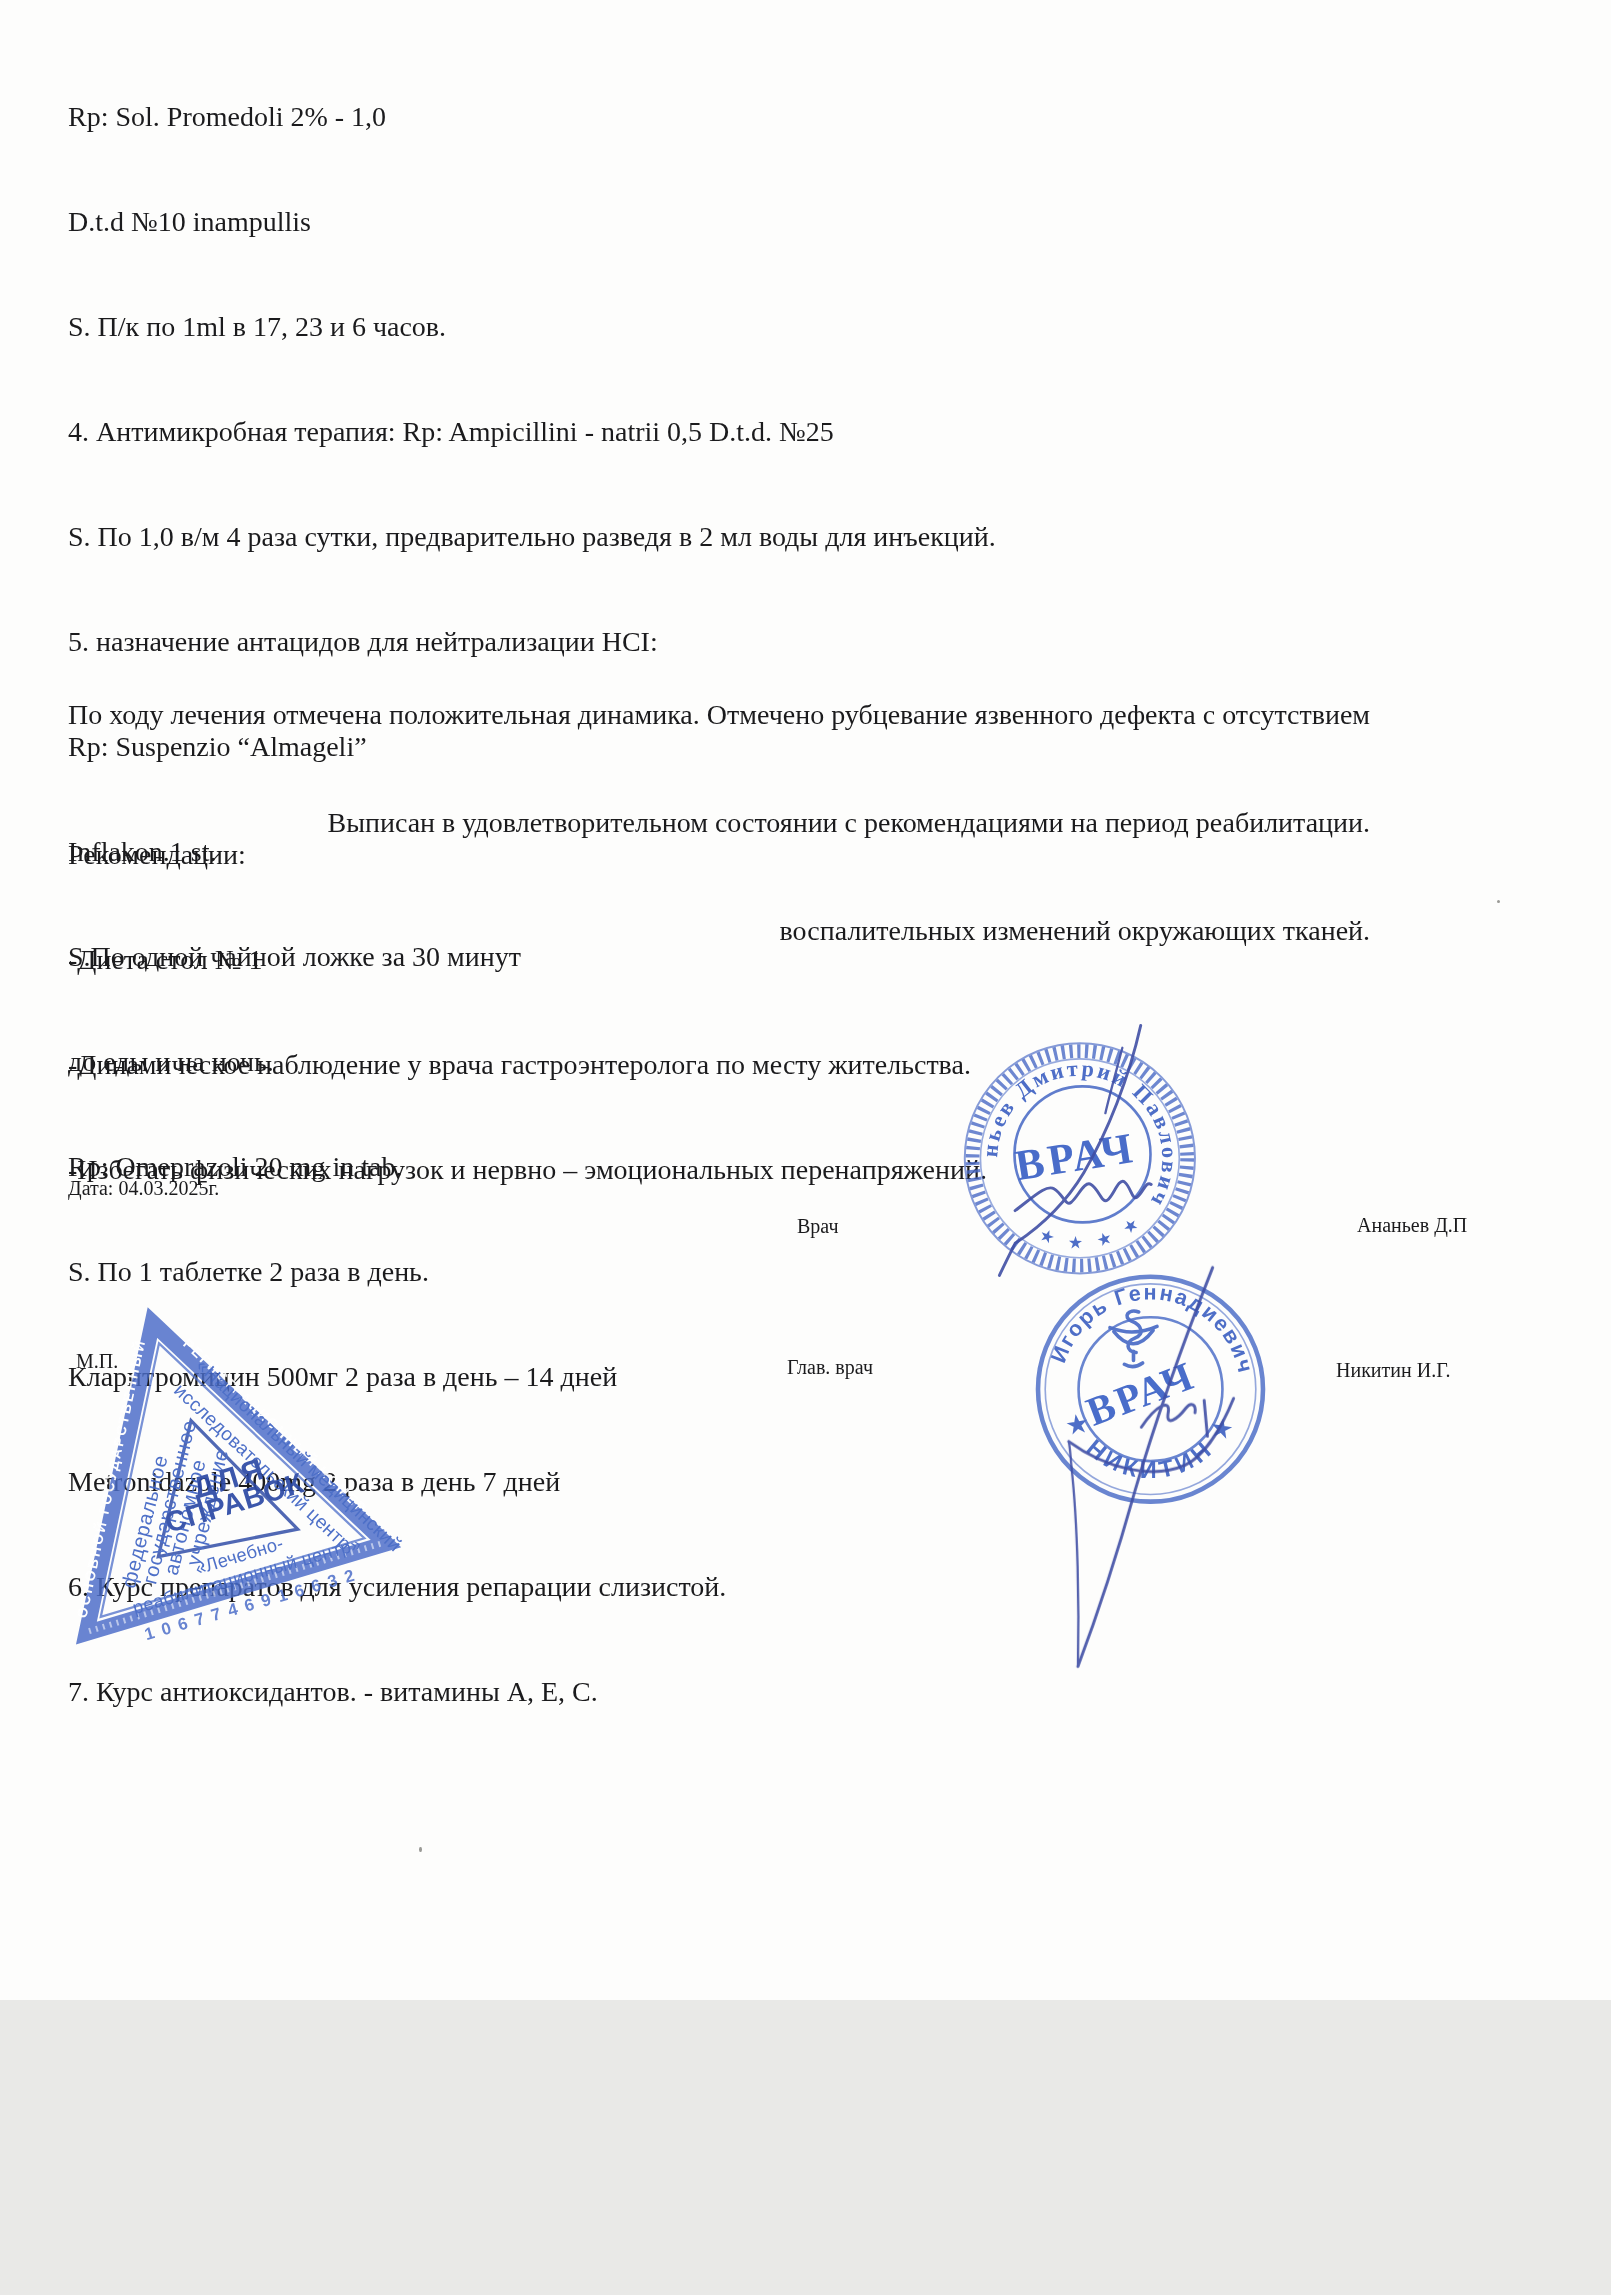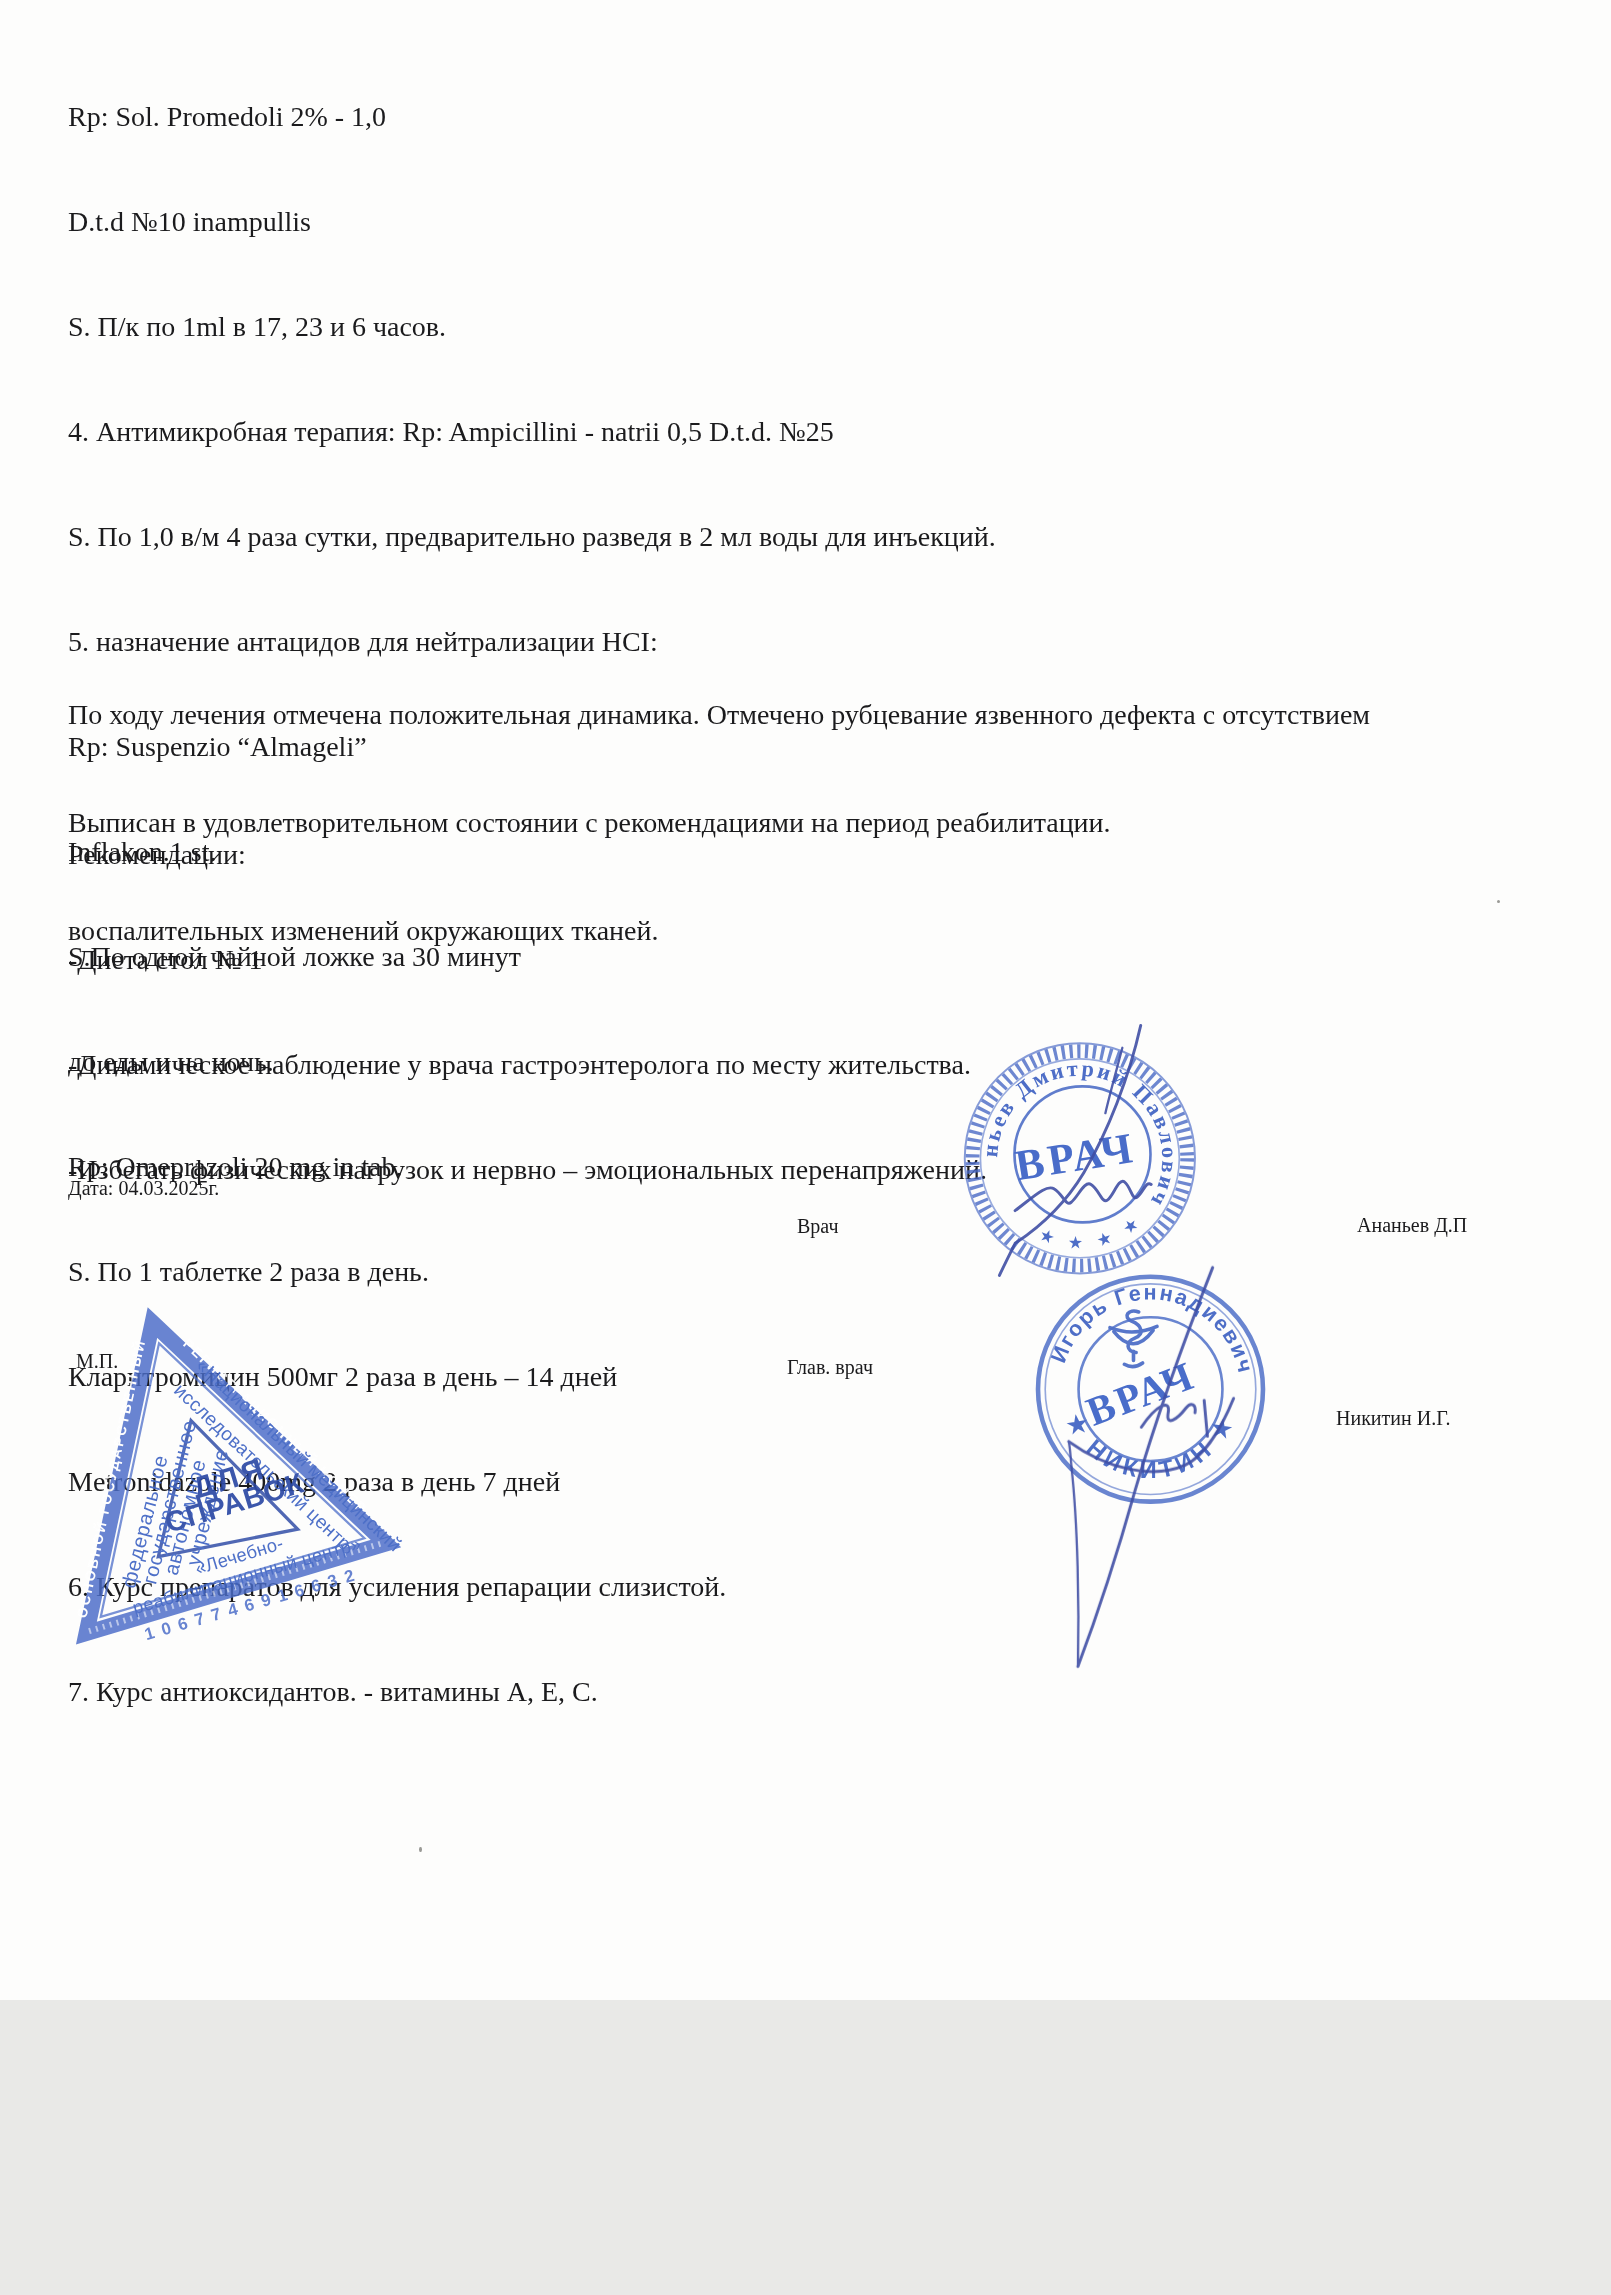--- a/index.html
+++ b/index.html
@@ -7,29 +7,29 @@
     position:relative;
     width:1611px;height:2000px;
     background:#fdfdfc;
     overflow:hidden;
     font-family:"Liberation Serif", serif;
     color:#1b1b1d;
   }
   .tblock{position:absolute;left:68px;white-space:pre;}
   .tblock .line{display:block;}
   #rx-block{top:29px;font-size:28px;line-height:35px;}
-  #summary-block{top:625px;font-size:28px;line-height:36px;}
+  #summary-block{top:625px;font-size:28px;line-height:36px;text-align:right;}
   #recs-block{top:767px;font-size:28px;line-height:35px;}
   .abs{position:absolute;font-size:20px;white-space:pre;}
   #date-line{left:68px;top:1177px;}
   #doctor-label{left:797px;top:1215px;}
   #doctor-name{left:1357px;top:1214px;}
   #seal-mark{left:64px;top:1350px;margin-left:12px;}
   #chief-label{left:787px;top:1356px;}
-  #chief-name{left:1336px;top:1359px;margin-top:48px;}
+  #chief-name{left:1336px;top:1359px;}
   #stamps-overlay{position:absolute;left:0;top:0;pointer-events:none;}
   .speck{position:absolute;background:#9a9a96;border-radius:50%;}
   #speck-1{left:419px;top:1847px;width:2.6px;height:4.6px;}
   #speck-2{left:560px;top:2000px;width:2.6px;height:5.2px;}
   #speck-3{left:164px;top:2151px;width:2.6px;height:4.6px;}
   #speck-4{left:1497px;top:900px;width:3.3px;height:3.3px;}
 </style>
 </head>
 <body>
 

